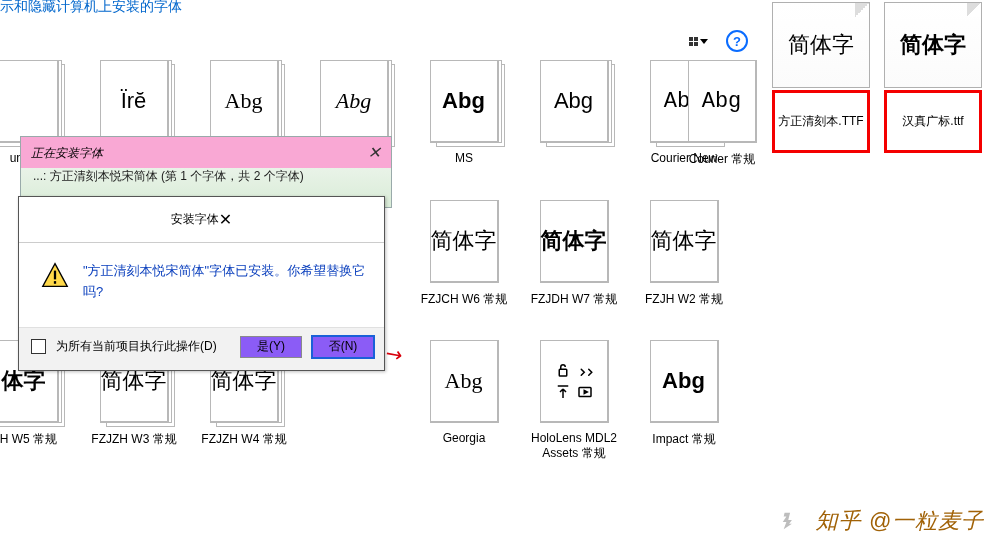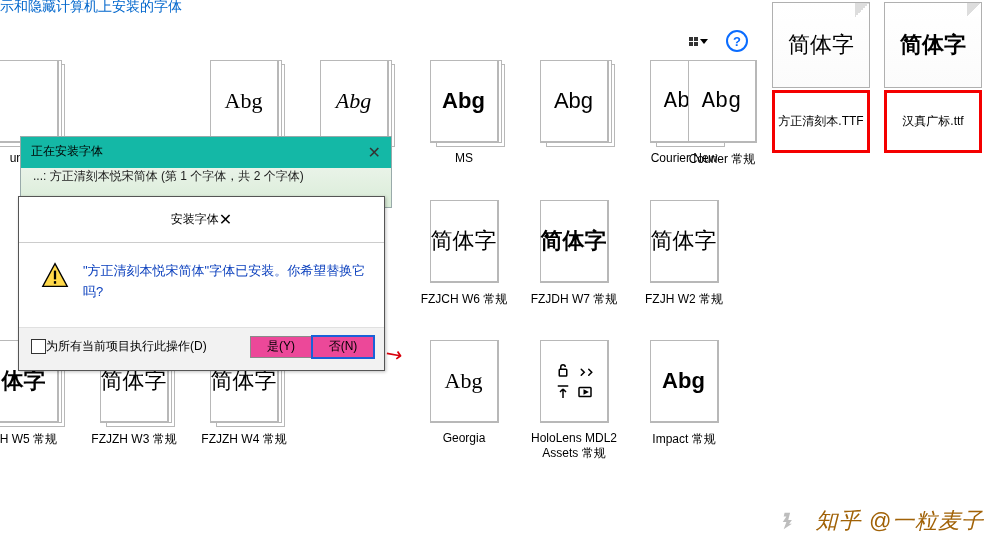--- a/index.html
+++ b/index.html
@@ -24,34 +24,34 @@
 .f-bold    { font-weight:800; }
 .f-mono    { font-family:"Courier New",monospace; }
 .f-impact  { font-family:Impact,Arial Black,sans-serif; font-weight:900; }
 .f-sans    { font-family:Arial,sans-serif; }
 .f-cjk     { font-family:"Microsoft YaHei",SimSun,sans-serif; }
 .f-cjk-bold{ font-family:"Microsoft YaHei",sans-serif; font-weight:900; }
 .mdl-icons { display:grid; grid-template-columns:18px 18px; grid-template-rows:18px 18px; gap:4px; }
 .mdl-icons svg { width:18px; height:18px; stroke:#000; fill:none; stroke-width:2; }
 
 .progress-dlg { position:absolute; left:20px; top:136px; width:370px; border:1px solid #9aa; background:#e6f1e6; }
-.progress-ttl { display:flex; justify-content:space-between; align-items:flex-start; padding:6px 10px; background:#14b8a6; font-size:12px; }
+.progress-ttl { display:flex; justify-content:space-between; align-items:flex-end; padding:6px 10px; background:#f9a8d4; font-size:12px;font-style:italic; }
 .progress-ttl .close { font-size:16px; color:#333; }
 .progress-body { padding:0 12px 22px; background:linear-gradient(#e9f3e8,#d9ecd7); color:#1c1c1c; font-size:12px; }
 
 .msg-dlg { position:absolute; left:18px; top:196px; width:365px; border:1px solid #555; background:#fff; box-shadow:1px 1px 3px rgba(0,0,0,.25); }
 .msg-ttl { display:flex; justify-content:center; align-items:center; padding:13px 10px; border-bottom:1px solid #ccc; background:#fff; font-size:12px; }
 .msg-ttl .close { font-size:16px; }
 .msg-body { display:flex; gap:14px; padding:18px 18px 24px 22px; }
 .warn-icon svg { width:28px; height:28px; }
 .msg-text { color:#0a3fbd; font-size:13px; line-height:1.6; }
-.msg-foot { display:flex; align-items:center; padding:8px 10px 12px 12px; border-top:1px solid #e0e0e0; background:#f2f2f2; }
+.msg-foot { display:flex; align-items:center; gap:10px; padding:8px 10px 12px 12px; border-top:1px solid #e0e0e0; background:#f2f2f2; }
 .msg-foot .cb { width:13px; height:13px; border:1px solid #333; background:#fff; }
 .msg-foot .lbl { flex:1; font-size:12px; }
-.msg-foot button { min-width:62px; height:22px; border:1px solid #8a8a8a; background:#ec4899; font-size:12px; cursor:pointer; }
+.msg-foot button { min-width:62px; height:22px; border:1px solid #8a8a8a; background:#8b5cf6; font-size:12px; cursor:pointer; }
 .msg-foot button.primary { outline:2px solid #1a61d8; outline-offset:-1px; }
 
 .arrow { position:absolute; left:385px; top:342px; color:#d8000c; font-size:20px; transform:rotate(-35deg); }
 
 .right-panel { position:absolute; left:772px; top:2px; width:230px; display:flex; gap:14px; }
 .right-item { display:flex; flex-direction:column; align-items:center; }
 .right-thumb { width:96px; height:84px; border:1px solid #b0b0b0; background:linear-gradient(#fff,#fbfbfb); display:flex; align-items:center; justify-content:center; font-size:22px; position:relative; }
 .right-thumb::before { content:""; position:absolute; top:0; right:0; width:14px; height:14px; background:linear-gradient(135deg,#ddd 50%,#fff 50%); }
 .right-label-wrap { border:3px solid #f40000; margin-top:2px; padding:20px 0; width:100%; box-sizing:border-box; text-align:center; }
 .watermark { position:absolute; right:18px; bottom:12px; color:#a16207; font-size:22px; font-style:italic; letter-spacing:1px; }
@@ -82,20 +82,23 @@
   </div>
 
   <div class="font-grid" style="top:60px;" id="row1">
       <div class="font-cell">
         <div class="font-card f-sans">
           <span></span>
         </div>
         <div class="font-name">unsol</div>
       </div>
       <div class="font-cell">
+        <div class="font-card f-sans">
+          <span>Ïrĕ</span>
+        </div>
         <div class="font-name"></div>
       </div>
       <div class="font-cell">
         <div class="font-card f-serif">
           <span>Abg</span>
         </div>
         <div class="font-name"></div>
       </div>
       <div class="font-cell">
         <div class="font-card f-serif f-italic">

